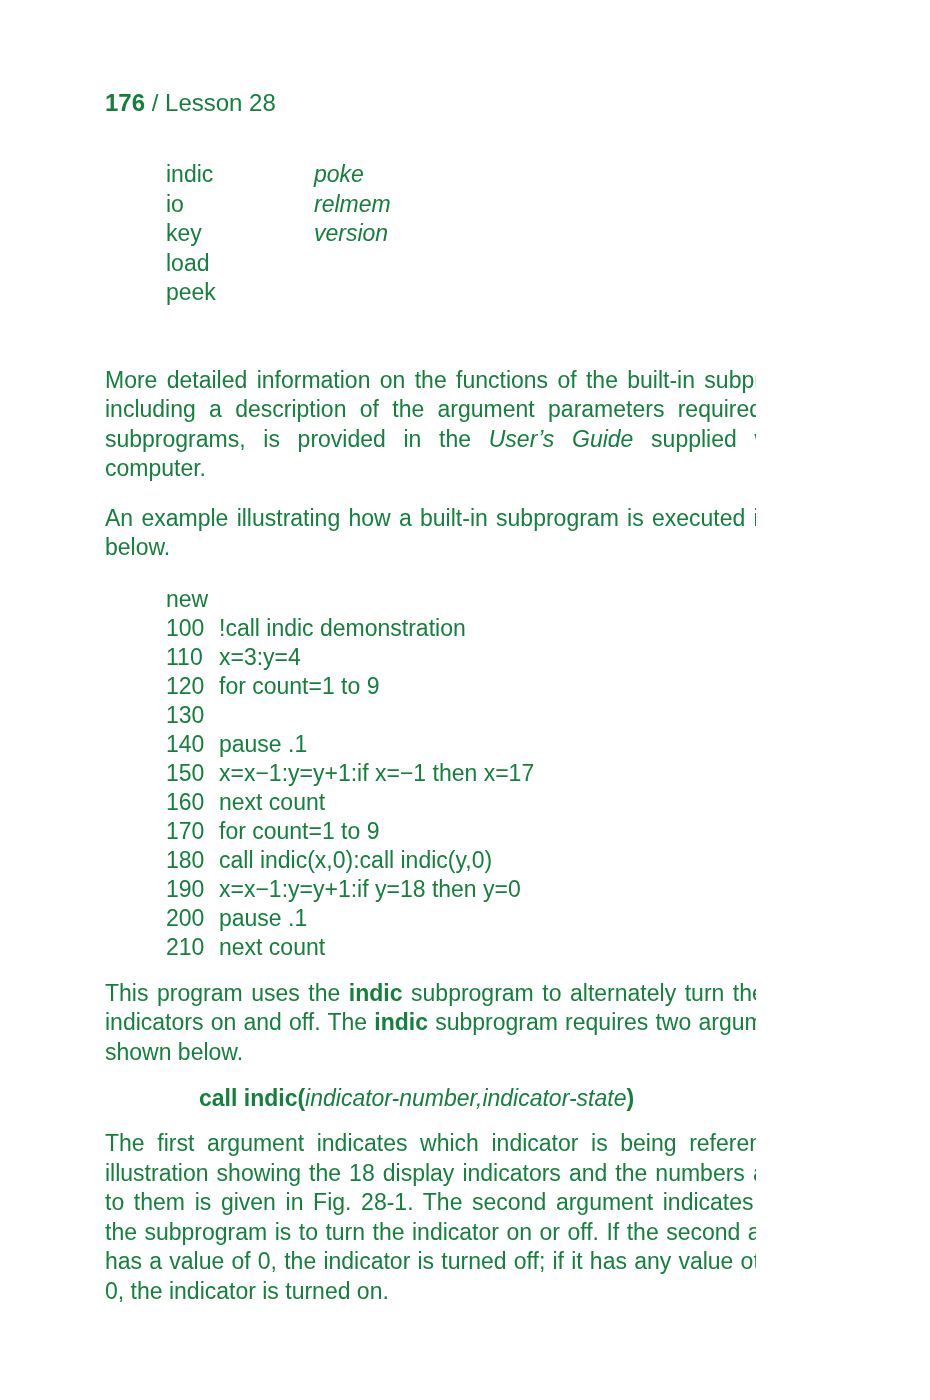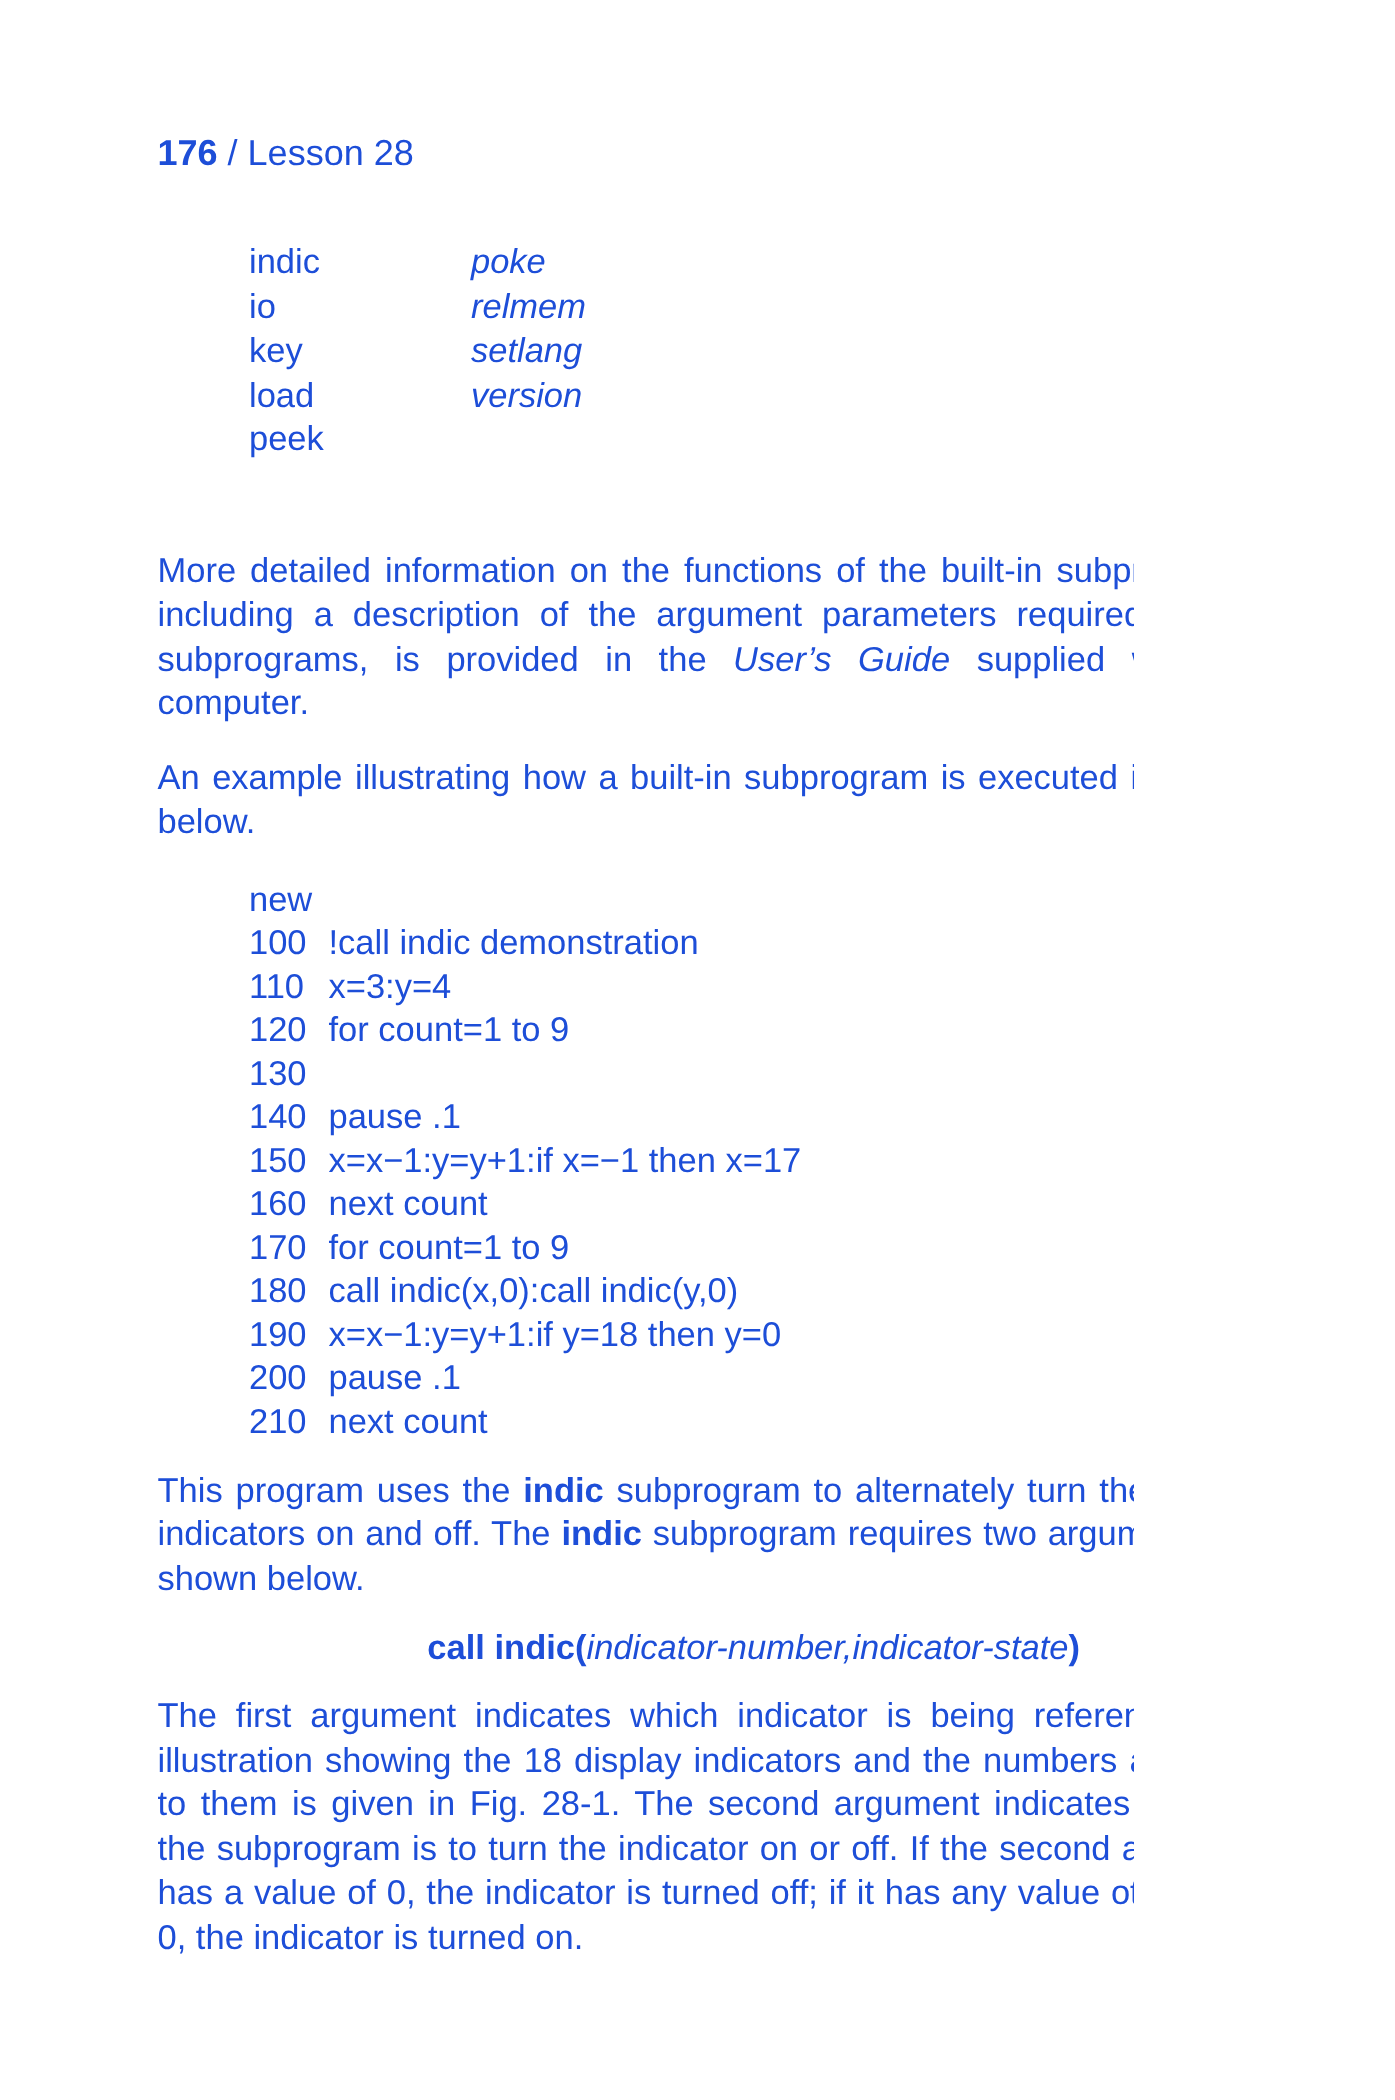--- a/index.html
+++ b/index.html
@@ -5,21 +5,21 @@
   html, body {
     margin: 0;
     padding: 0;
     background: #ffffff;
   }
   .page {
     position: relative;
     width: 756px;
     height: 1400px;
     background: #ffffff;
-    color: #1d4ed8;
+    color: #15803d;
     font-family: "Liberation Sans", sans-serif;
     overflow: hidden;
     box-sizing: border-box;
     padding: 88px 36px 0 105px;
   }
   .page-header {
     font-size: 24px;
     line-height: 30px;
     white-space: nowrap;
   }
@@ -67,21 +67,20 @@
     width: 53px;
     flex: 0 0 53px;
   }
   .para-3 { margin-top: 17px; }
   .call-syntax {
     margin-top: 16px;
     margin-left: 94px;
     font-size: 23px;
     line-height: 30px;
     white-space: nowrap;
-    text-align: right;
   }
   .para-4 { margin-top: 16px; }
 </style>
 </head>
 <body>
 
 <div class="page">
 
   <div class="page-header">
     <span class="page-num">176</span><span> / </span><span>Lesson 28</span>
@@ -91,21 +90,20 @@
     <div class="subprogram-col-left">
       <div>indic</div>
       <div>io</div>
       <div>key</div>
       <div>load</div>
       <div>peek</div>
     </div>
     <div class="subprogram-col-right">
       <div>poke</div>
       <div>relmem</div>
-      <div>setlang</div>
       <div>version</div>
     </div>
   </div>
 
   <div class="body-para first">
     <span>More detailed information on the functions of the built-in subprograms, including a description of the argument parameters required by the subprograms, is provided in the </span><span class="italic">User’s Guide</span><span> supplied with the computer.</span>
   </div>
 
   <div class="body-para">An example illustrating how a built-in subprogram is executed is shown below.</div>
 

